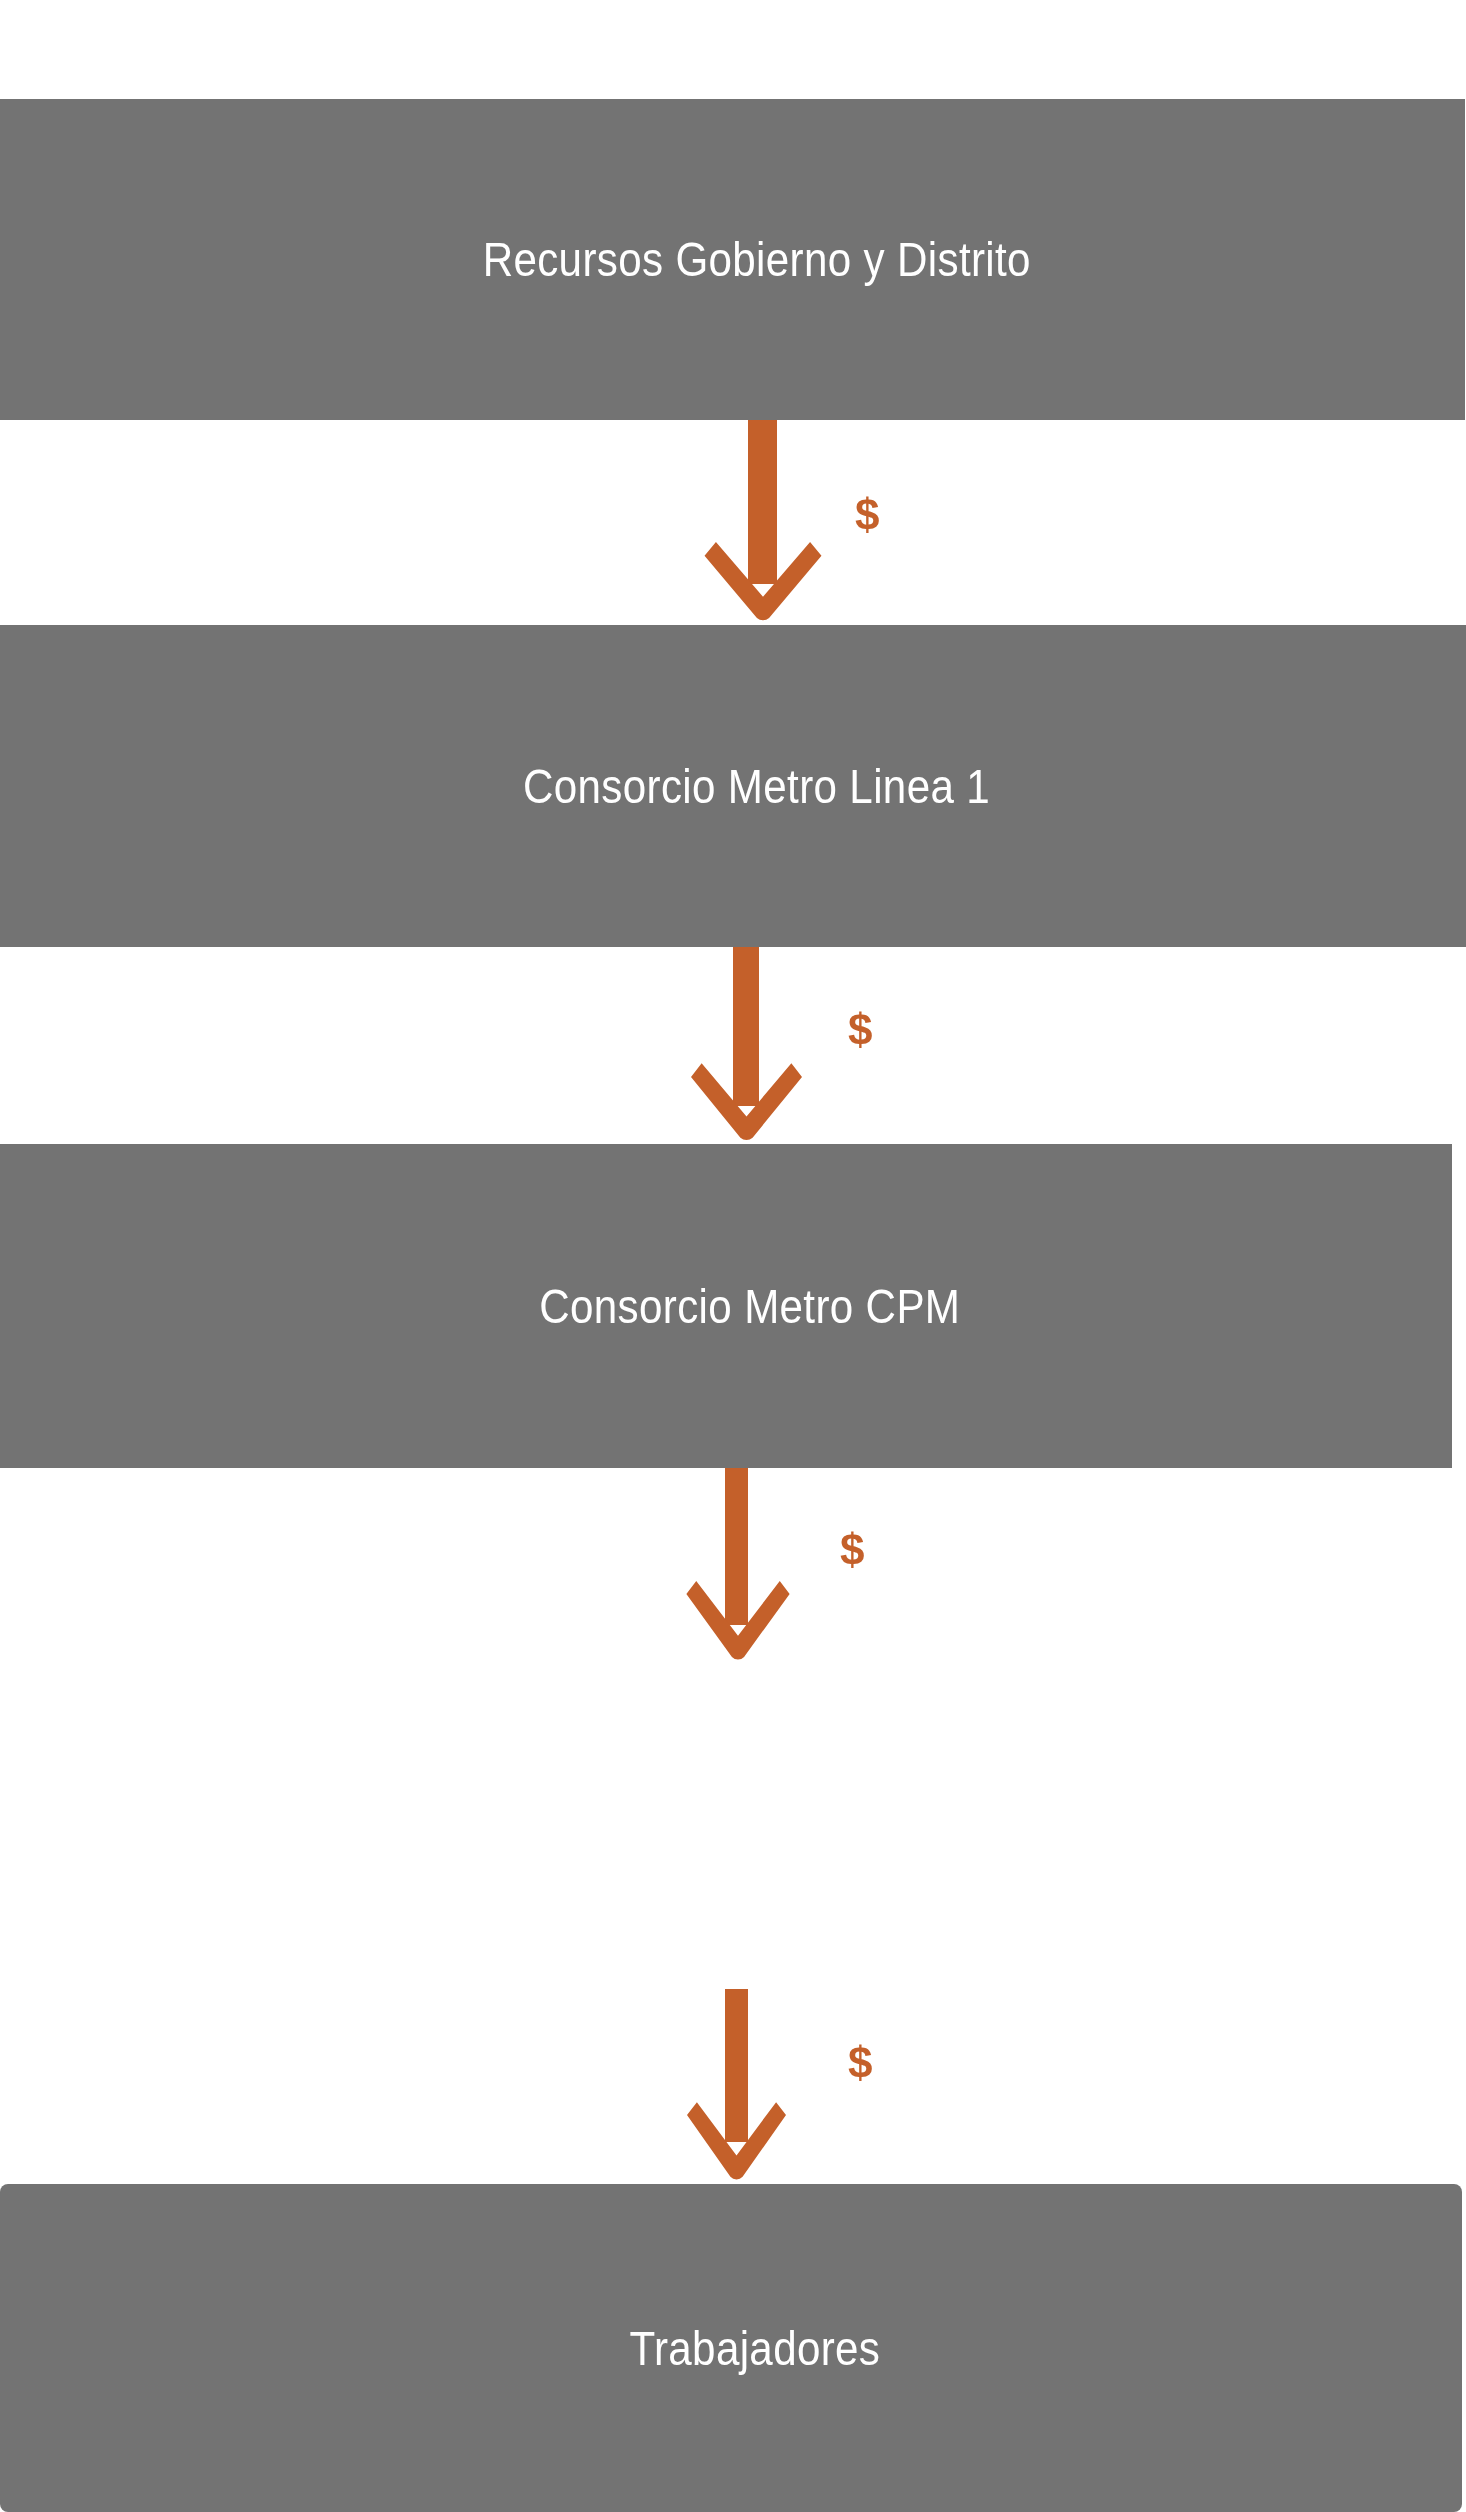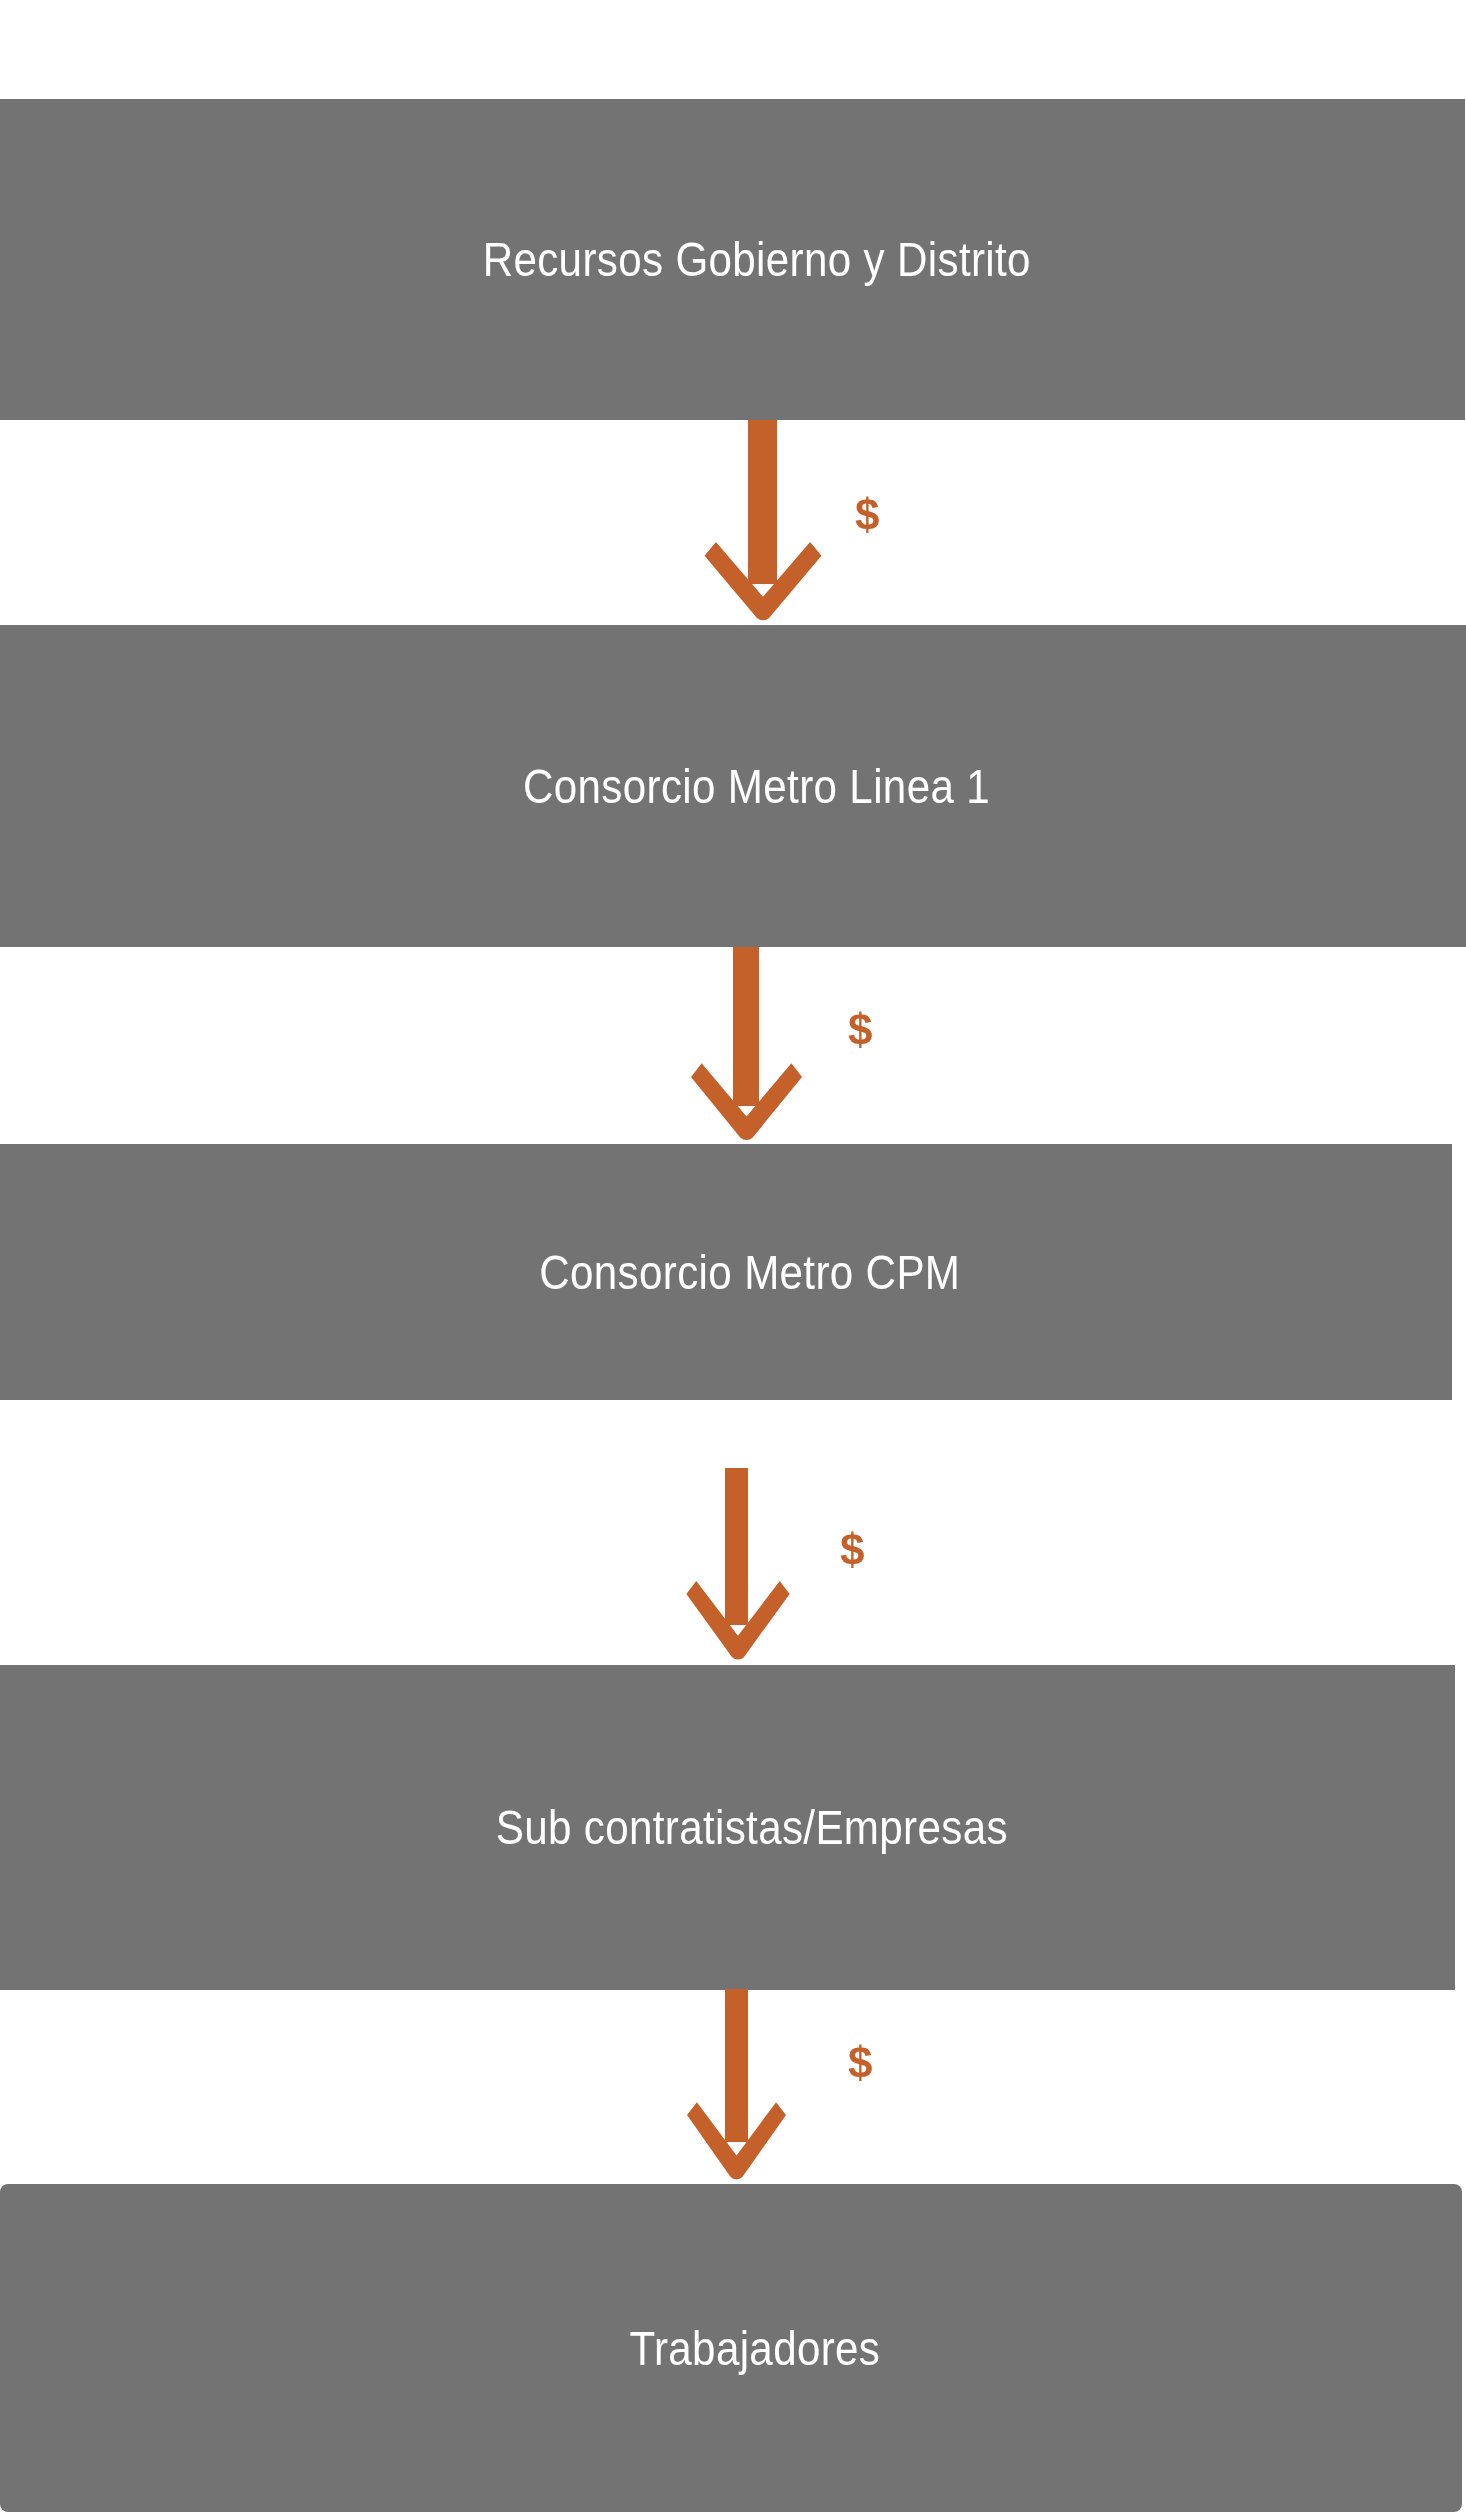--- a/index.html
+++ b/index.html
@@ -90,37 +90,34 @@
   <div class="connector" style="left:0; top:947px; width:1466px; height:197px;">
     <div class="arrow-shaft" style="left:733px; width:26px; height:159px;"></div>
     <div class="arrow-head" style="left:691px; top:116px;">
       <svg width="111" height="81" viewBox="0 0 146 106">
         <path d="M14 0 L0 18 L65 98 A12 12 0 0 0 81 98 L146 18 L132 0 L73 70 Z" fill="#c4602a"></path>
       </svg>
     </div>
     <span class="money-label" style="left:848px; top:61px;">$</span>
   </div>
 
-  <div class="node-box" style="top:1144px; height:256px; width:1452px;">
+  <div class="node-box" style="top:1144px; height:324px; width:1452px;">
     <span class="node-label">Consorcio Metro CPM</span>
   </div>
 
   <div class="connector" style="left:0; top:1468px; width:1466px; height:197px;">
     <div class="arrow-shaft" style="left:725px; width:23px; height:157px;"></div>
     <div class="arrow-head" style="left:686px; top:113px;">
       <svg width="104" height="82" viewBox="0 0 136 108">
         <path d="M13 0 L0 17 L60 100 A11 11 0 0 0 76 100 L136 17 L123 0 L68 72 Z" fill="#c4602a"></path>
       </svg>
     </div>
     <span class="money-label" style="left:840px; top:60px;">$</span>
   </div>
 
-  <div class="node-box" style="top:1665px; height:325px; width:1455px;">
-    <span class="node-label">Sub contratistas/Empresas</span>
-  </div>
 
   <div class="connector" style="left:0; top:1989px; width:1466px; height:195px;">
     <div class="arrow-shaft" style="left:725px; width:23px; height:153px;"></div>
     <div class="arrow-head" style="left:687px; top:113px;">
       <svg width="99" height="81" viewBox="0 0 130 106">
         <path d="M13 0 L0 17 L57 98 A11 11 0 0 0 73 98 L130 17 L117 0 L65 70 Z" fill="#c4602a"></path>
       </svg>
     </div>
     <span class="money-label" style="left:848px; top:52px;">$</span>
   </div>

